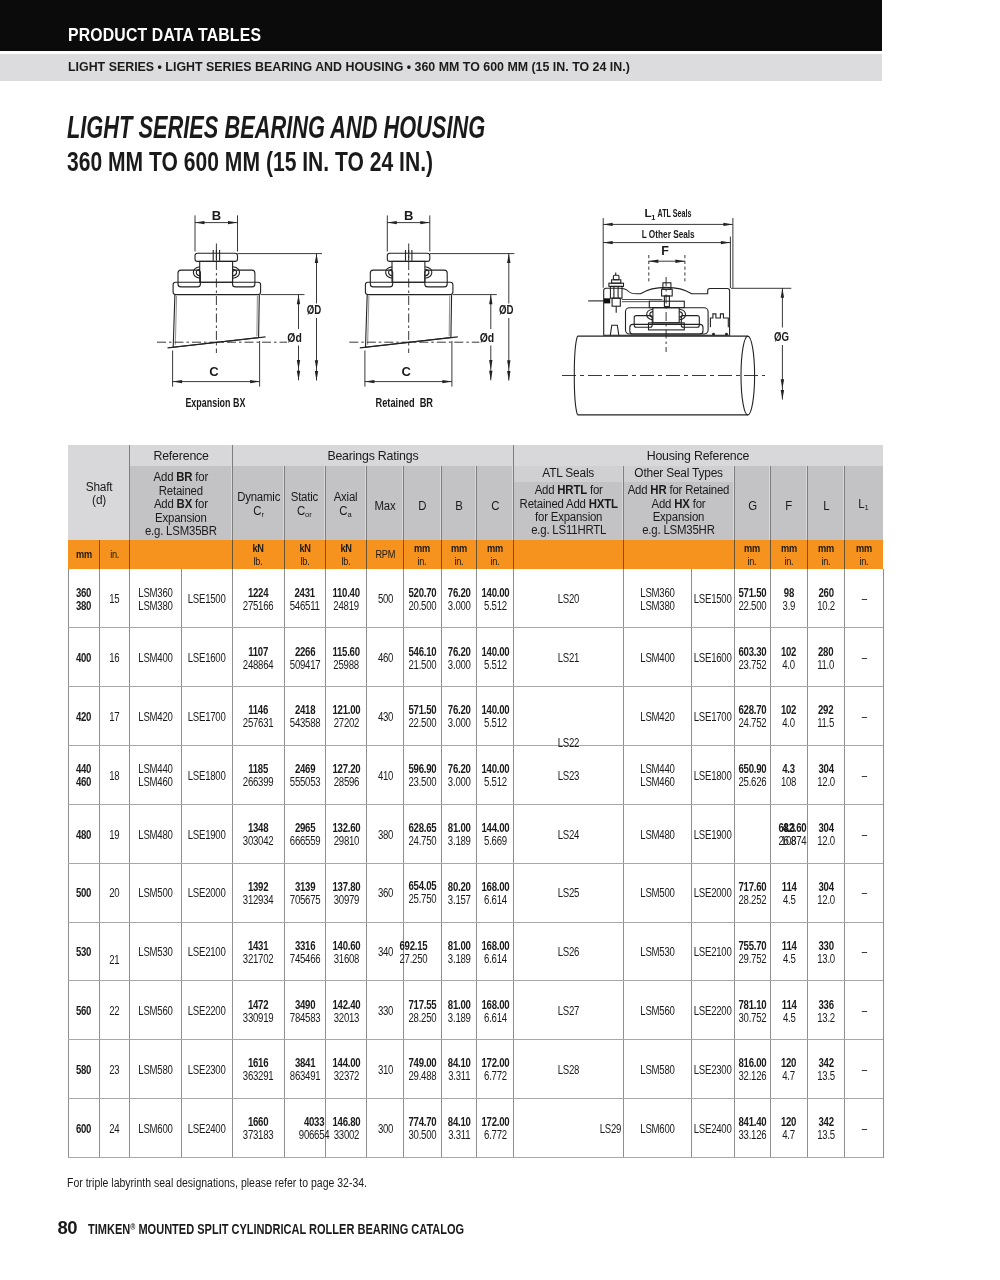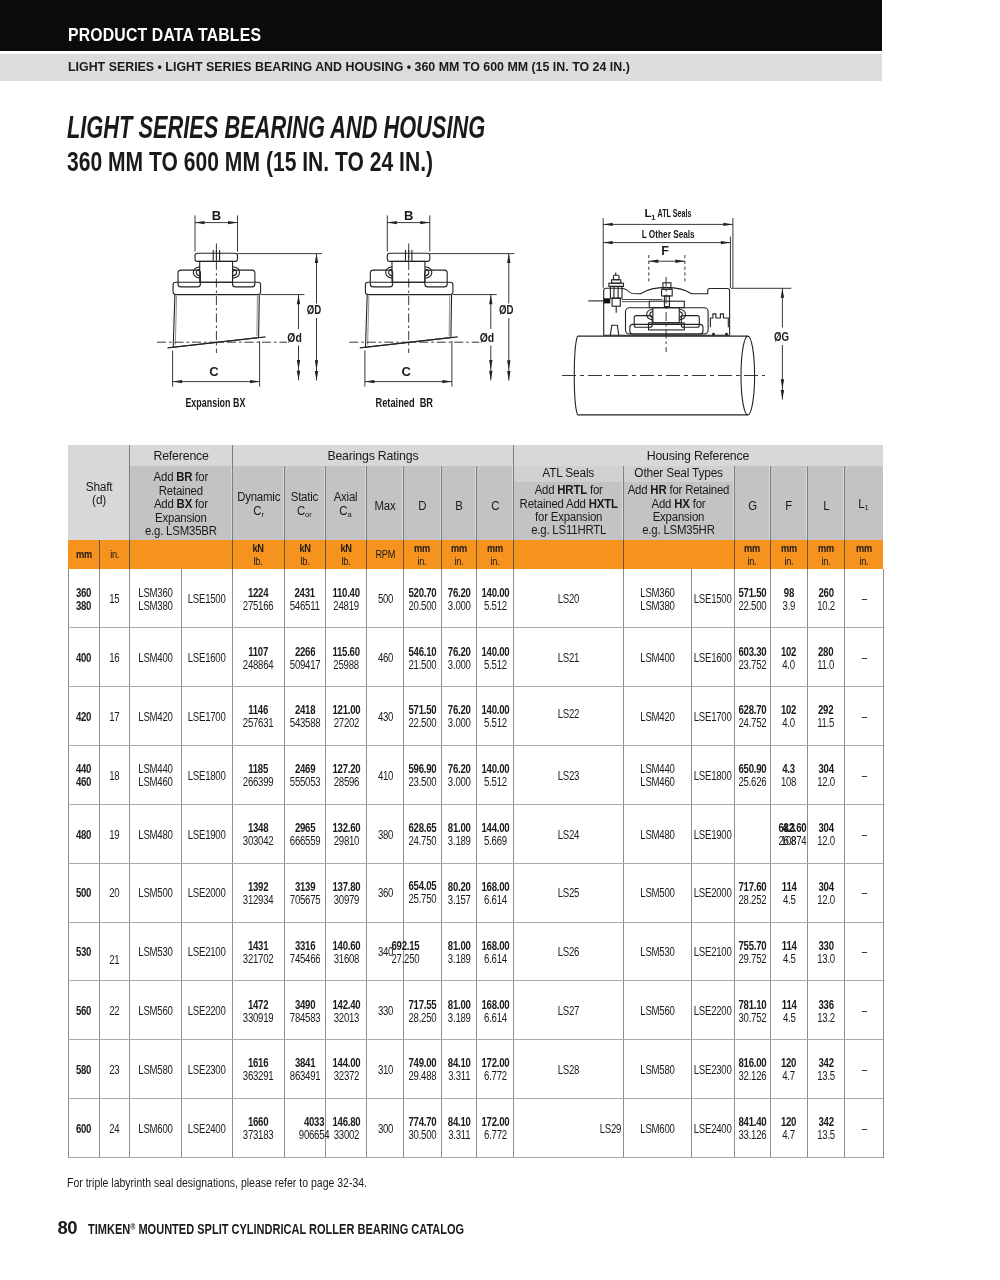--- a/index.html
+++ b/index.html
@@ -637,21 +637,21 @@
   </div>
 
 <div class="cell" style="left:441px;top:686.70px;width:35.60000000000002px;height:58.85px;padding-top:2.5px;box-sizing:border-box;">
     <div><span class="b">76.20</span><br>3.000</div>
   </div>
 
 <div class="cell" style="left:476.6px;top:686.70px;width:36.799999999999955px;height:58.85px;padding-top:2.5px;box-sizing:border-box;">
     <div><span class="b">140.00</span><br>5.512</div>
   </div>
 
-<div class="cell" style="left:513.4px;top:684px;width:110.0px;height:58.85px;padding-top:2.5px;box-sizing:border-box;">
+<div class="cell" style="left:513.4px;top:713px;width:110.0px;height:58.85px;padding-top:2.5px;box-sizing:border-box;">
     <div>LS22</div>
   </div>
 
 <div class="cell" style="left:623.4px;top:686.70px;width:68.10000000000002px;height:58.85px;padding-top:2.5px;box-sizing:border-box;">
     <div>LSM420</div>
   </div>
 
 <div class="cell" style="left:691.5px;top:686.70px;width:43.0px;height:58.85px;padding-top:2.5px;box-sizing:border-box;">
     <div>LSE1700</div>
   </div>
@@ -913,21 +913,21 @@
   </div>
 
 <div class="cell" style="left:325.4px;top:922.10px;width:41.200000000000045px;height:58.85px;padding-top:2.5px;box-sizing:border-box;">
     <div><span class="b">140.60</span><br>31608</div>
   </div>
 
 <div class="cell" style="left:366.6px;top:922.10px;width:37.19999999999999px;height:58.85px;padding-top:2.5px;box-sizing:border-box;">
     <div>340</div>
   </div>
 
-<div class="cell" style="left:387px;top:922.10px;width:37.19999999999999px;height:58.85px;padding-top:2.5px;box-sizing:border-box;">
+<div class="cell" style="left:395px;top:922.10px;width:37.19999999999999px;height:58.85px;padding-top:2.5px;box-sizing:border-box;">
     <div><span class="b">692.15</span><br>27.250</div>
   </div>
 
 <div class="cell" style="left:441px;top:922.10px;width:35.60000000000002px;height:58.85px;padding-top:2.5px;box-sizing:border-box;">
     <div><span class="b">81.00</span><br>3.189</div>
   </div>
 
 <div class="cell" style="left:476.6px;top:922.10px;width:36.799999999999955px;height:58.85px;padding-top:2.5px;box-sizing:border-box;">
     <div><span class="b">168.00</span><br>6.614</div>
   </div>

